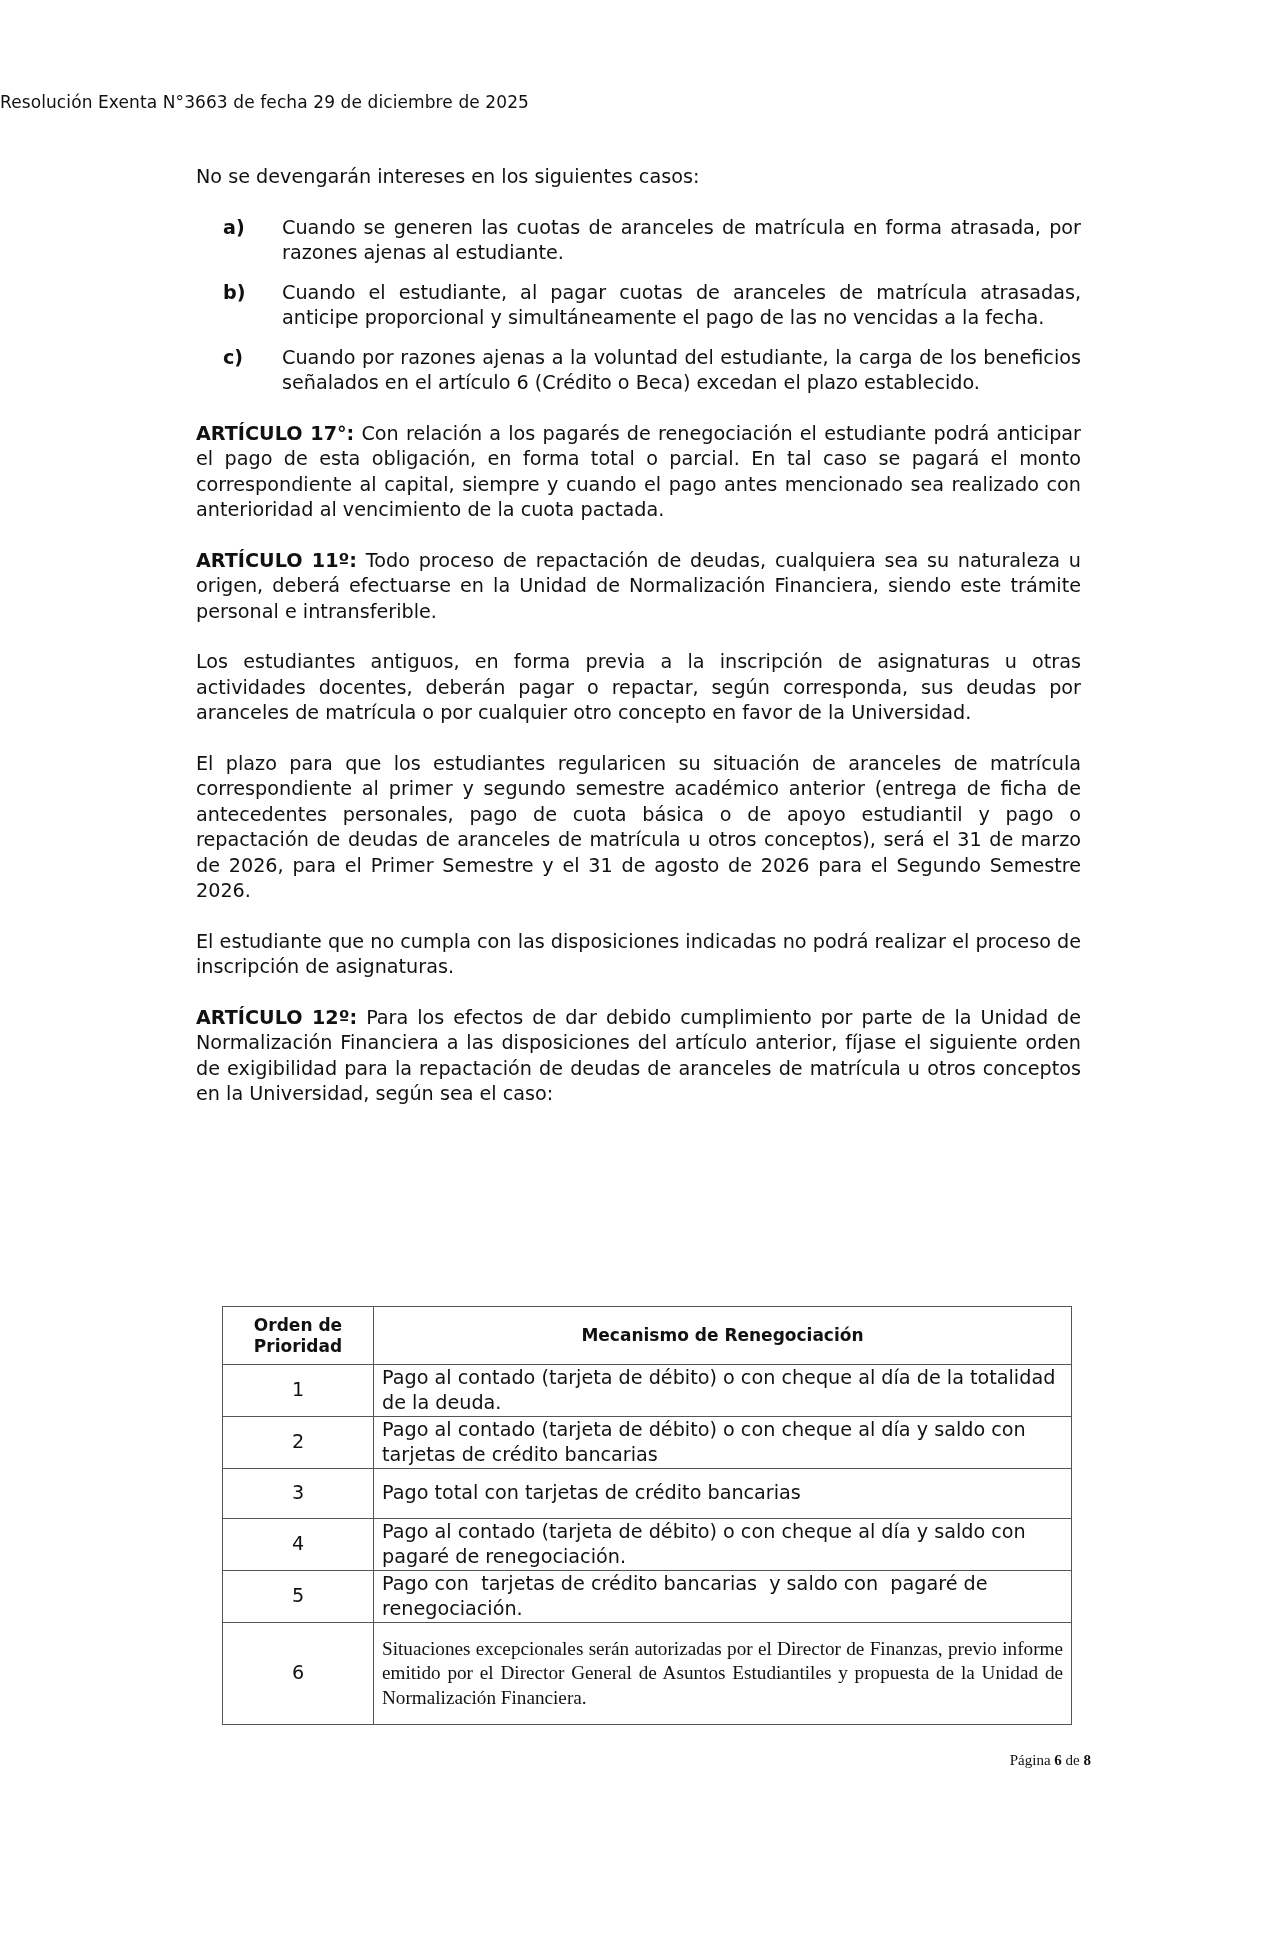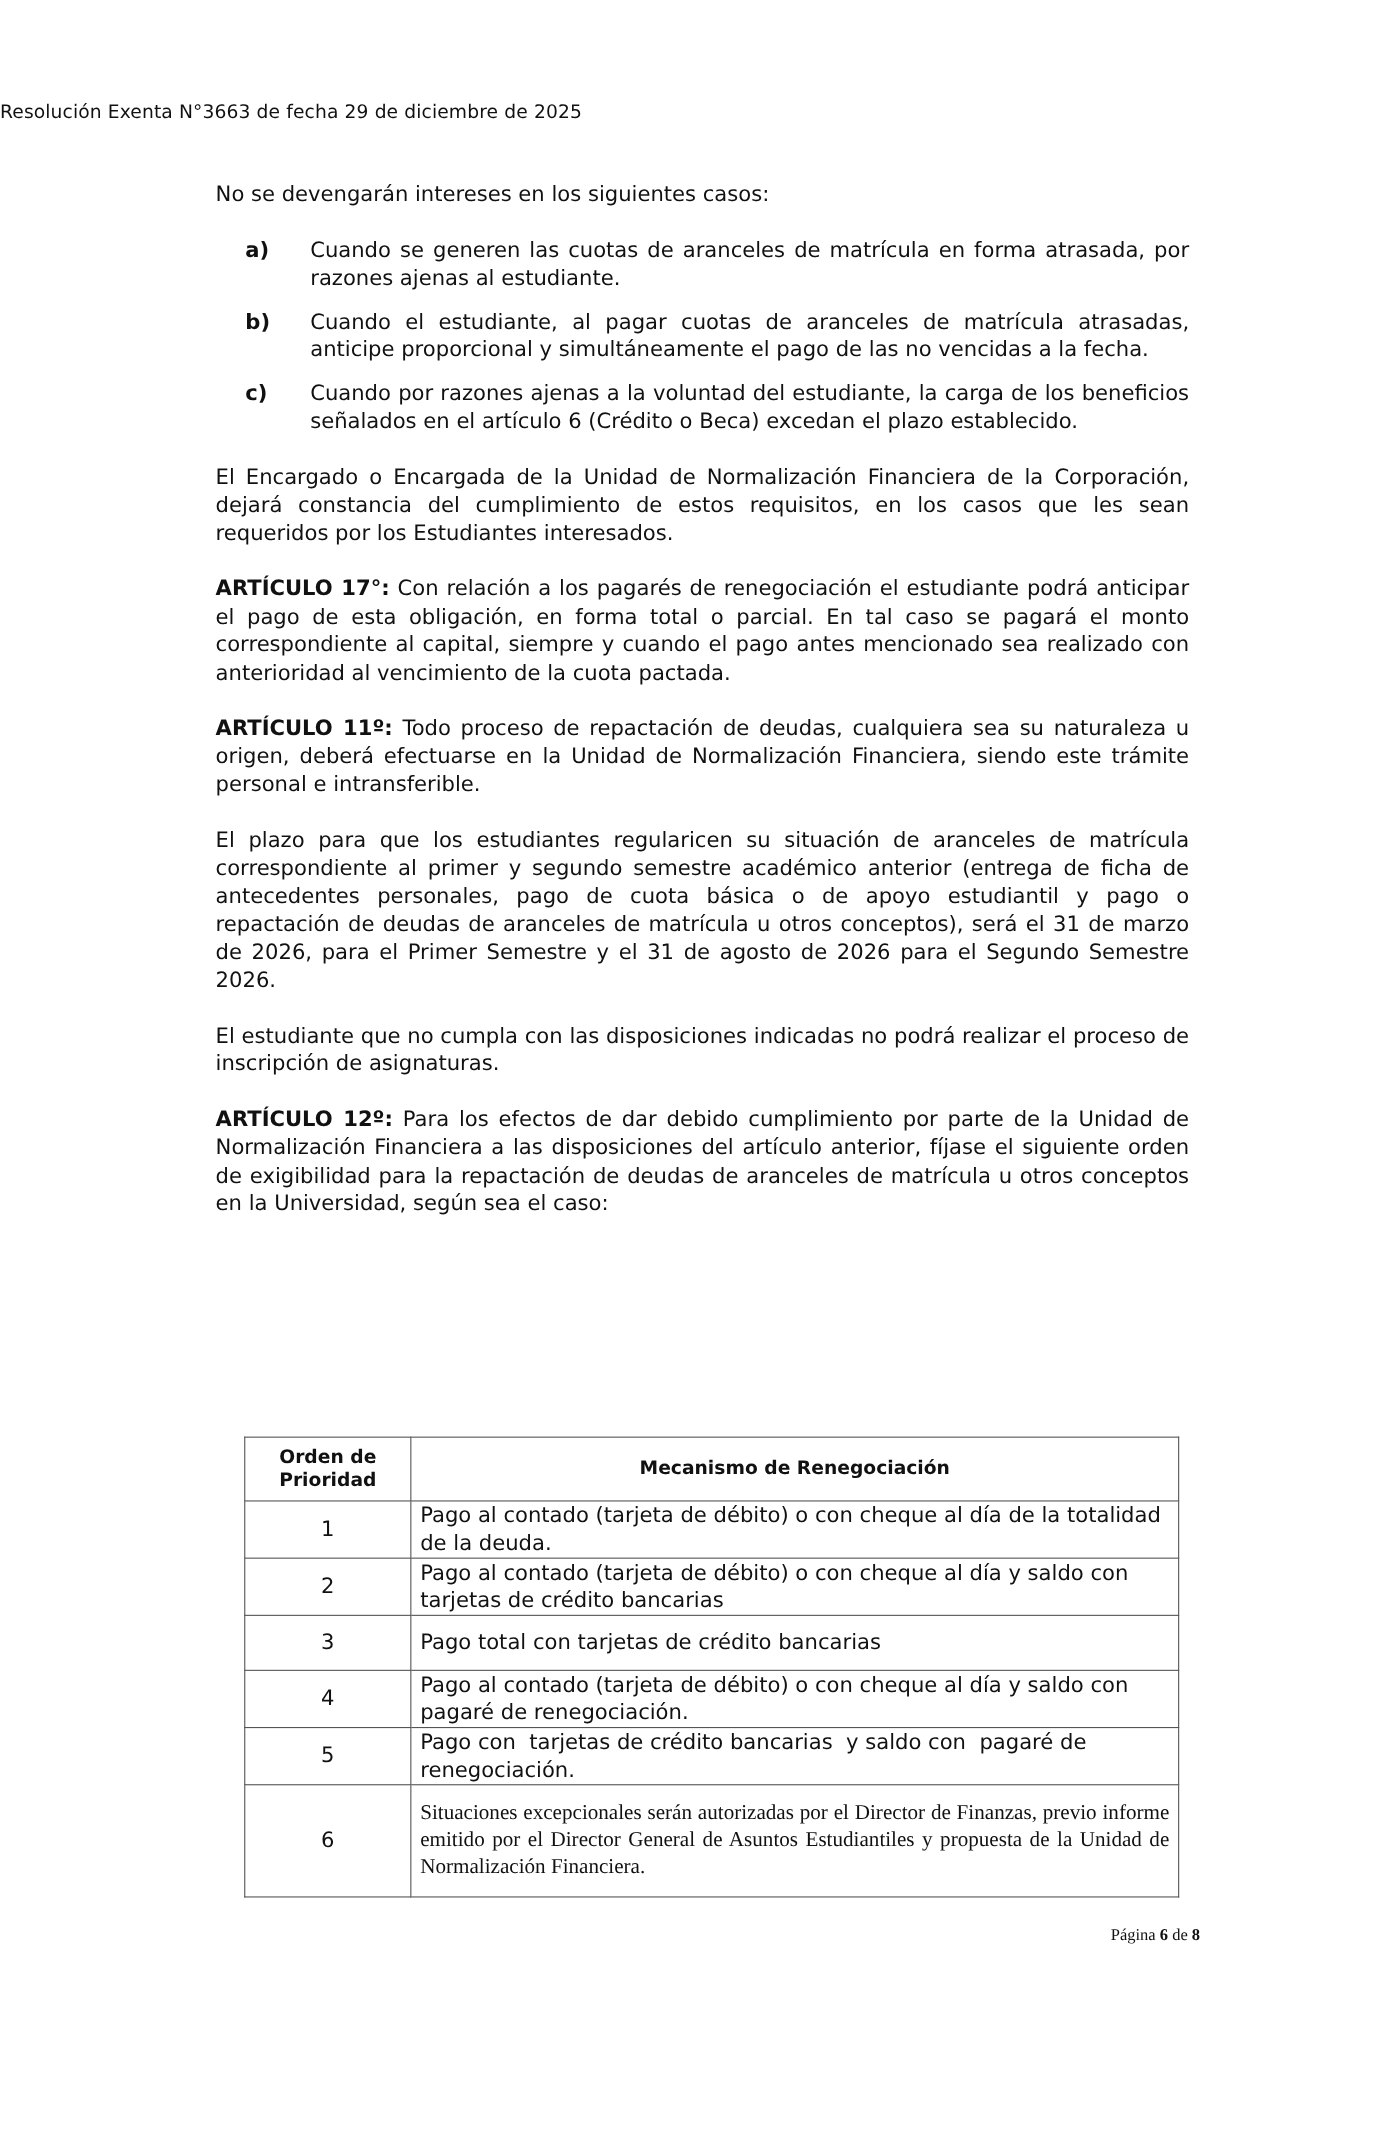--- a/index.html
+++ b/index.html
@@ -43,26 +43,26 @@
     <li>
       <span class="lbl">b)</span>
       <span class="txt">Cuando el estudiante, al pagar cuotas de aranceles de matrícula atrasadas, anticipe proporcional y simultáneamente el pago de las no vencidas a la fecha.</span>
     </li>
     <li style="margin-bottom:25px">
       <span class="lbl">c)</span>
       <span class="txt">Cuando por razones ajenas a la voluntad del estudiante, la carga de los beneficios señalados en el artículo 6 (Crédito o Beca) excedan el plazo establecido.</span>
     </li>
   </ul>
 
-  <p class="para">El Encargado o Encargada de la Unidad de Normalización Financiera de la Corporación, dejará constancia del cumplimiento de estos requisitos, en los casos que les sean requeridos por los Estudiantes interesados.</p>
 
   <p class="para"><span class="art">ARTÍCULO 17°:</span><span> Con relación a los pagarés de renegociación el estudiante podrá anticipar el pago de esta obligación, en forma total o parcial. En tal caso se pagará el monto correspondiente al capital, siempre y cuando el pago antes mencionado sea realizado con anterioridad al vencimiento de la cuota pactada.</span></p>
 
   <p class="para"><span class="art">ARTÍCULO 11º:</span><span> Todo proceso de repactación de deudas, cualquiera sea su naturaleza u origen, deberá efectuarse en la Unidad de Normalización Financiera, siendo este trámite personal e intransferible.</span></p>
 
+  <p class="para">Los estudiantes antiguos, en forma previa a la inscripción de asignaturas u otras actividades docentes, deberán pagar o repactar, según corresponda, sus deudas por aranceles de matrícula o por cualquier otro concepto en favor de la Universidad.</p>
 
   <p class="para">El plazo para que los estudiantes regularicen su situación de aranceles de matrícula correspondiente al primer y segundo semestre académico anterior (entrega de ficha de antecedentes personales, pago de cuota básica o de apoyo estudiantil y pago o repactación de deudas de aranceles de matrícula u otros conceptos), será el 31 de marzo de 2026, para el Primer Semestre y el 31 de agosto de 2026 para el Segundo Semestre 2026.</p>
 
   <p class="para">El estudiante que no cumpla con las disposiciones indicadas no podrá realizar el proceso de inscripción de asignaturas.</p>
 
   <p class="para"><span class="art">ARTÍCULO 12º:</span><span> Para los efectos de dar debido cumplimiento por parte de la Unidad de Normalización Financiera a las disposiciones del artículo anterior, fíjase el siguiente orden de exigibilidad para la repactación de deudas de aranceles de matrícula u otros conceptos en la Universidad, según sea el caso:</span></p>
 </div>
 
 <table class="prio">
   <thead>

